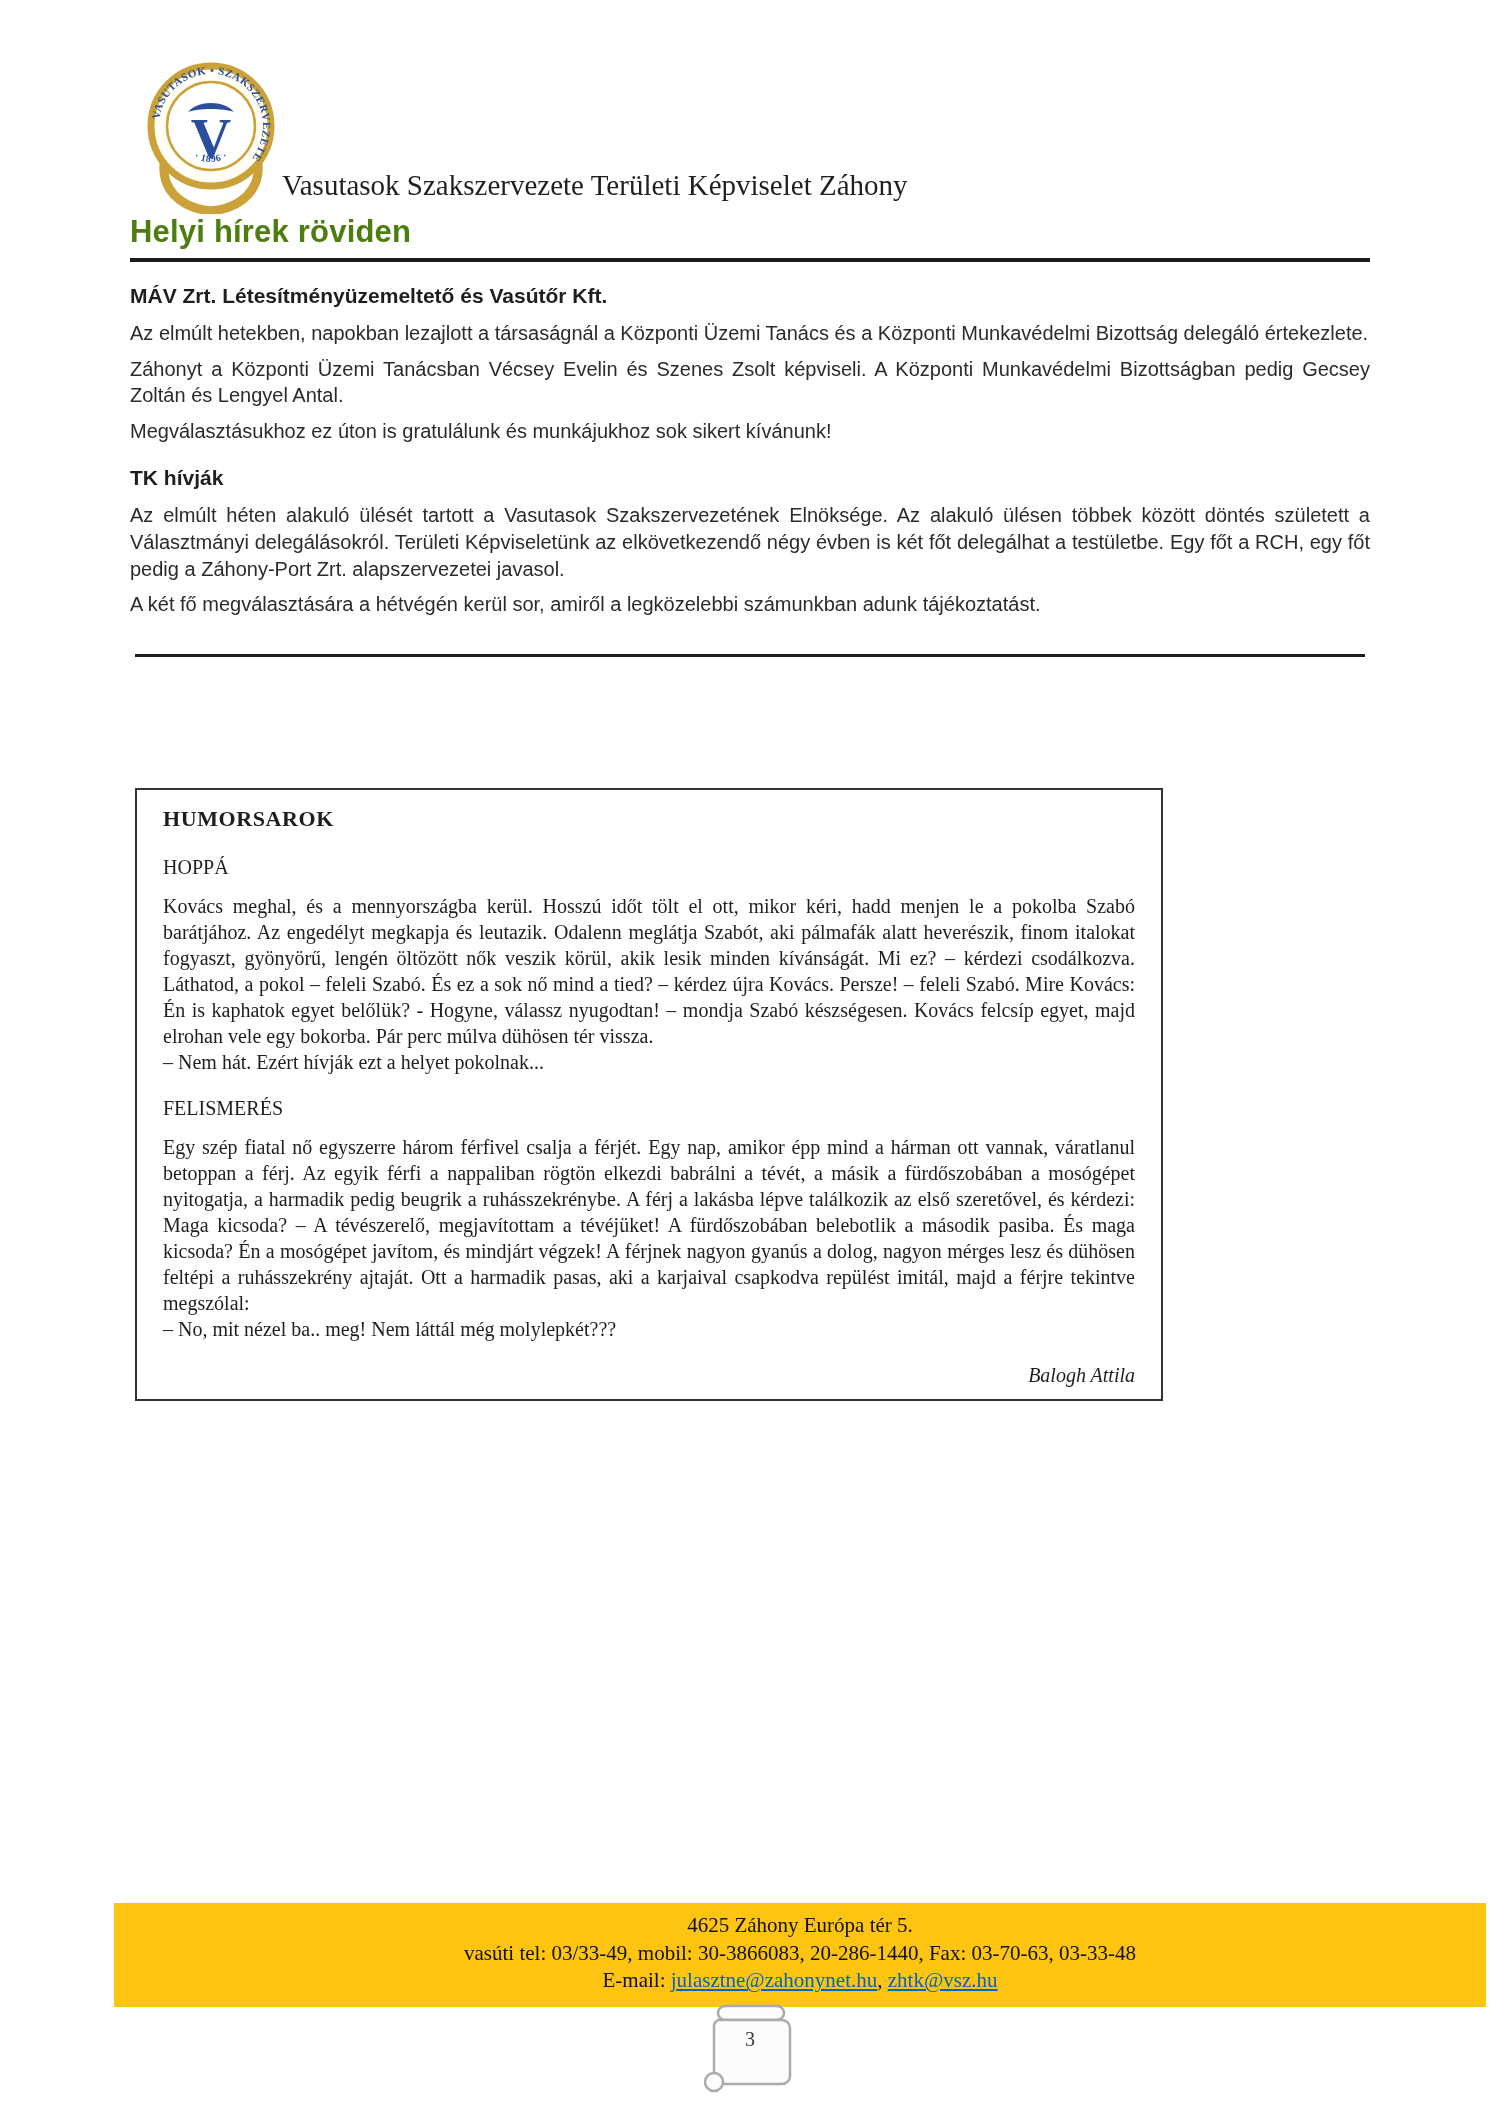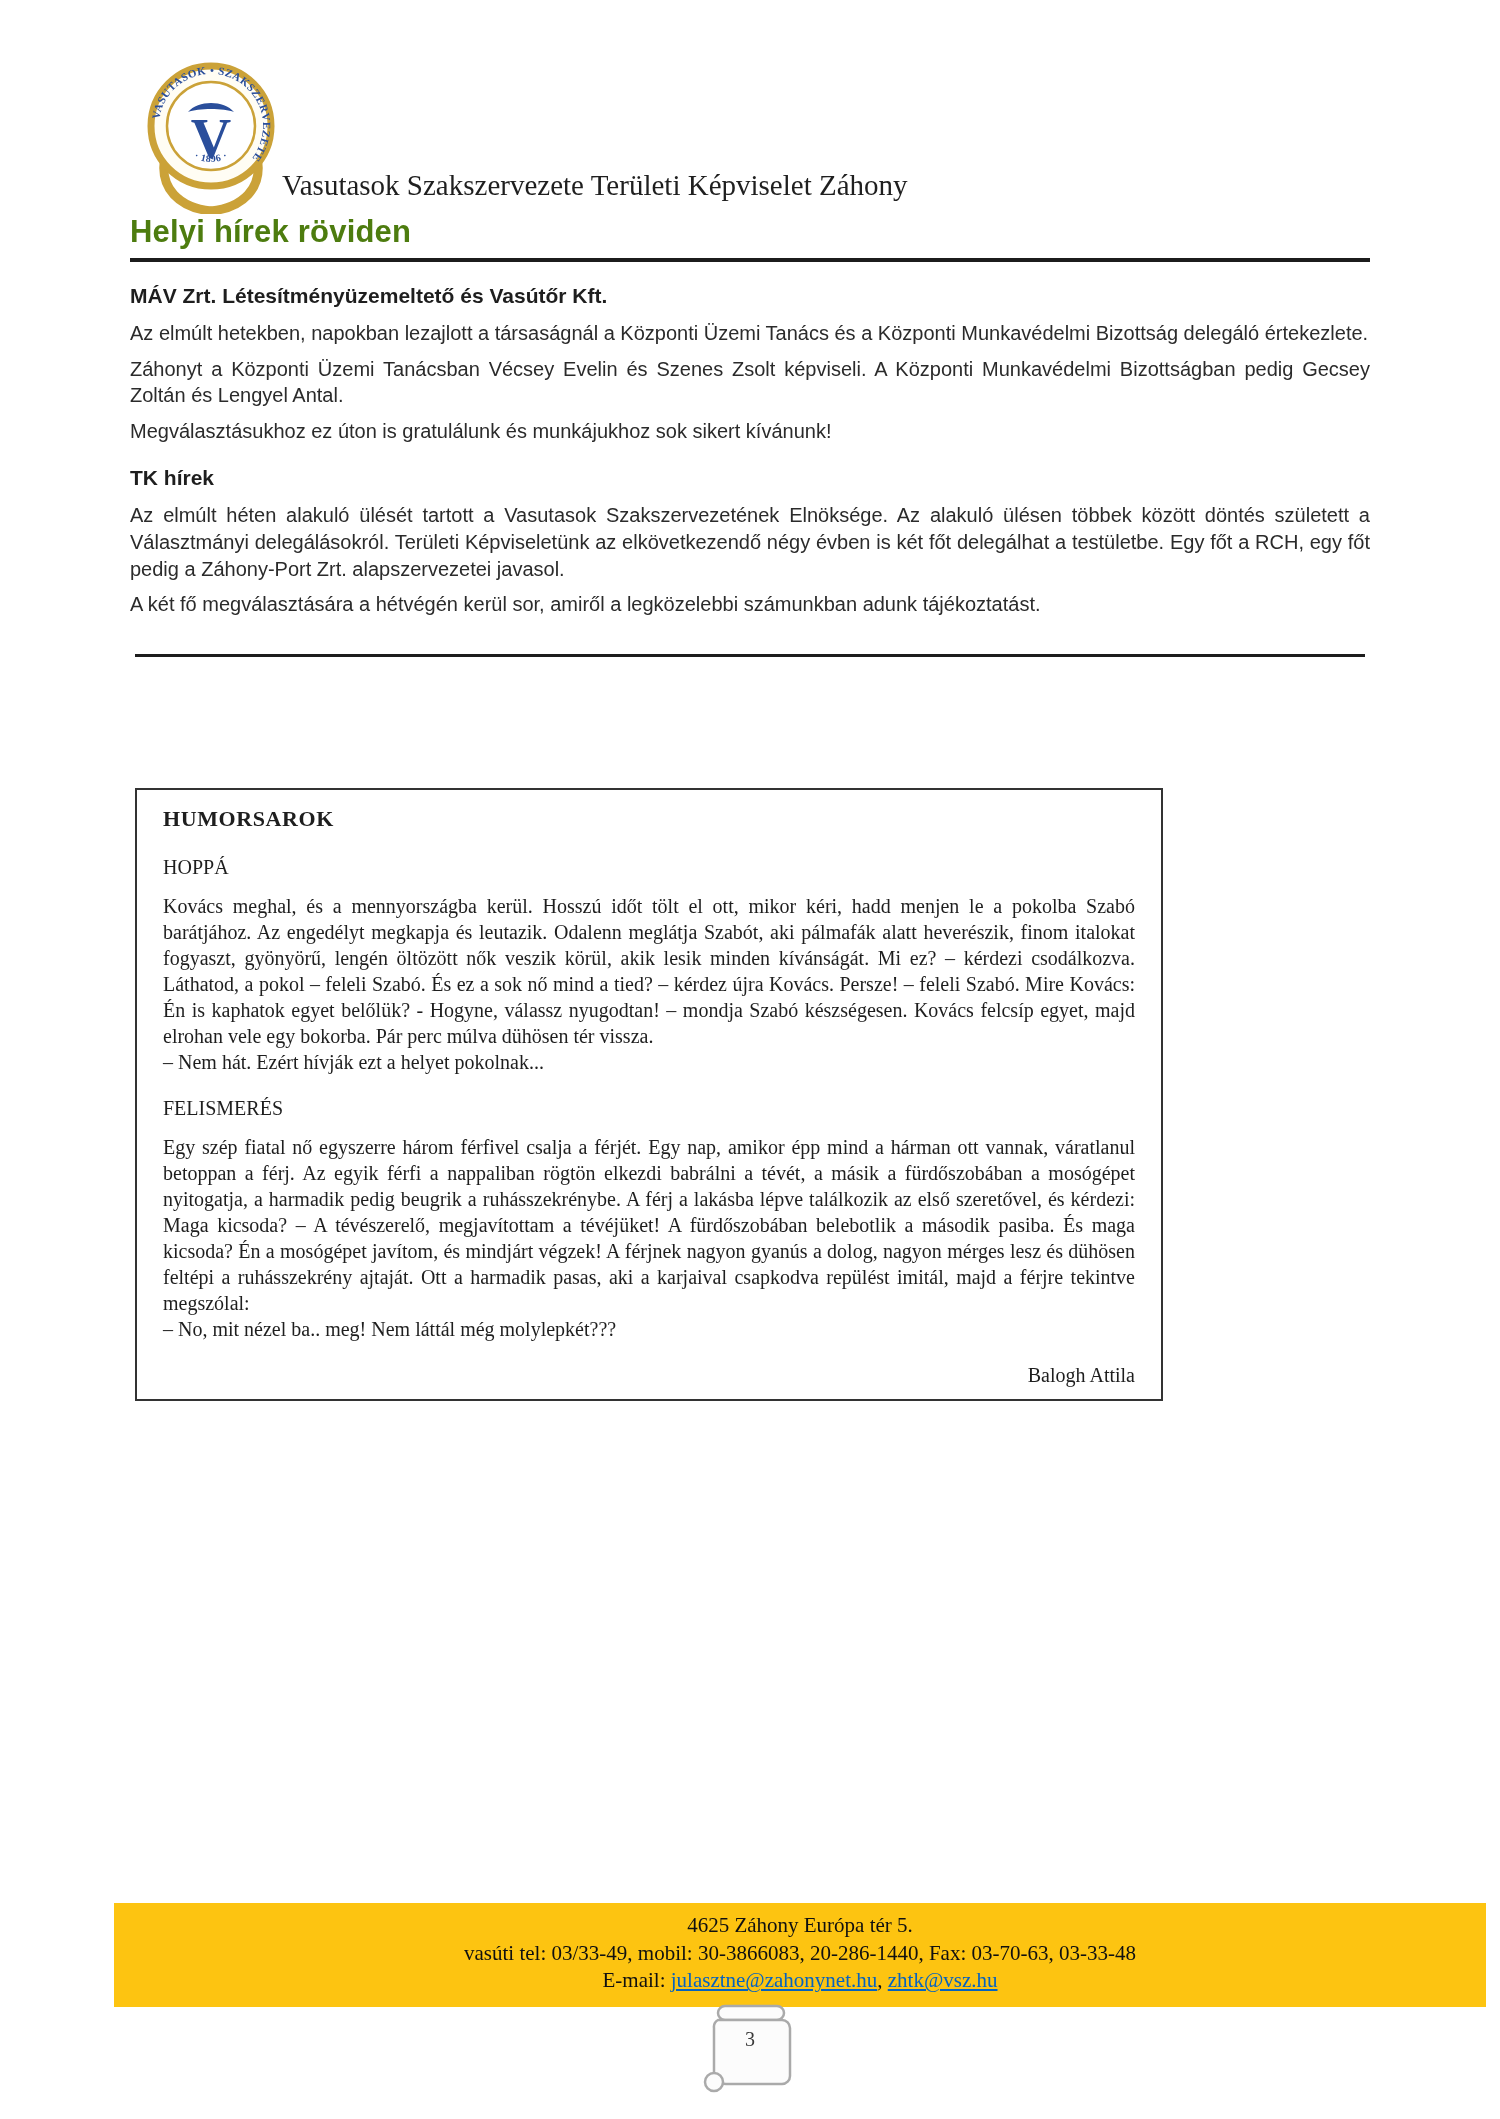--- a/index.html
+++ b/index.html
@@ -45,21 +45,21 @@
     box-sizing: border-box;
     font-family: "Liberation Serif", serif;
     color: #1e1e1e;
     background: #ffffff;
   }
   .humor-heading { font-size: 22px; font-weight: 700; letter-spacing: 0.6px; margin: 0 0 24px 0; }
   .joke { margin: 0 0 22px 0; }
   .joke-title { font-size: 20px; margin: 15px 0 14px 0; }
   .joke-body { margin: 0; font-size: 20px; line-height: 1.3; text-align: justify; }
   .joke-line { font-size: 20px; line-height: 1.3; }
-  .joke-author { text-align: right; font-size: 20px; margin-top: 14px; }
+  .joke-author { text-align: right; font-size: 20px; margin-top: 14px; font-style: italic; }
 
   
   .footer {
     position: absolute; top: 1903px; left: 114px; width: 1372px;
     background: #fdc411;
     text-align: center;
     font-family: "Liberation Serif", serif;
     font-size: 21px; line-height: 1.32; color: #101010;
     padding: 9px 0 12px 0;
     box-sizing: border-box;
@@ -112,21 +112,21 @@
   <h1 class="page-heading">Helyi hírek röviden</h1>
 
   <section class="news-section">
     <h2 class="sec-heading">MÁV Zrt. Létesítményüzemeltető és Vasútőr Kft.</h2>
     <p class="body-p">Az elmúlt hetekben, napokban lezajlott a társaságnál a Központi Üzemi Tanács és a Központi Munkavédelmi Bizottság delegáló értekezlete.</p>
     <p class="body-p">Záhonyt a Központi Üzemi Tanácsban Vécsey Evelin és Szenes Zsolt képviseli. A Központi Munkavédelmi Bizottságban pedig Gecsey Zoltán és Lengyel Antal.</p>
     <p class="body-p">Megválasztásukhoz ez úton is gratulálunk és munkájukhoz sok sikert kívánunk!</p>
   </section>
 
   <section class="news-section">
-    <h2 class="sec-heading">TK hírek</h2>
+    <h2 class="sec-heading">TK hívják</h2>
     <p class="body-p">Az elmúlt héten alakuló ülését tartott a Vasutasok Szakszervezetének Elnöksége. Az alakuló ülésen többek között döntés született a Választmányi delegálásokról. Területi Képviseletünk az elkövetkezendő négy évben is két főt delegálhat a testületbe. Egy főt a RCH, egy főt pedig a Záhony-Port Zrt. alapszervezetei javasol.</p>
     <p class="body-p">A két fő megválasztására a hétvégén kerül sor, amiről a legközelebbi számunkban adunk tájékoztatást.</p>
   </section>
 
   <div class="divider"></div>
 
   <div class="humor-box">
     <div class="humor-heading">HUMORSAROK</div>
 
     <div class="joke">

